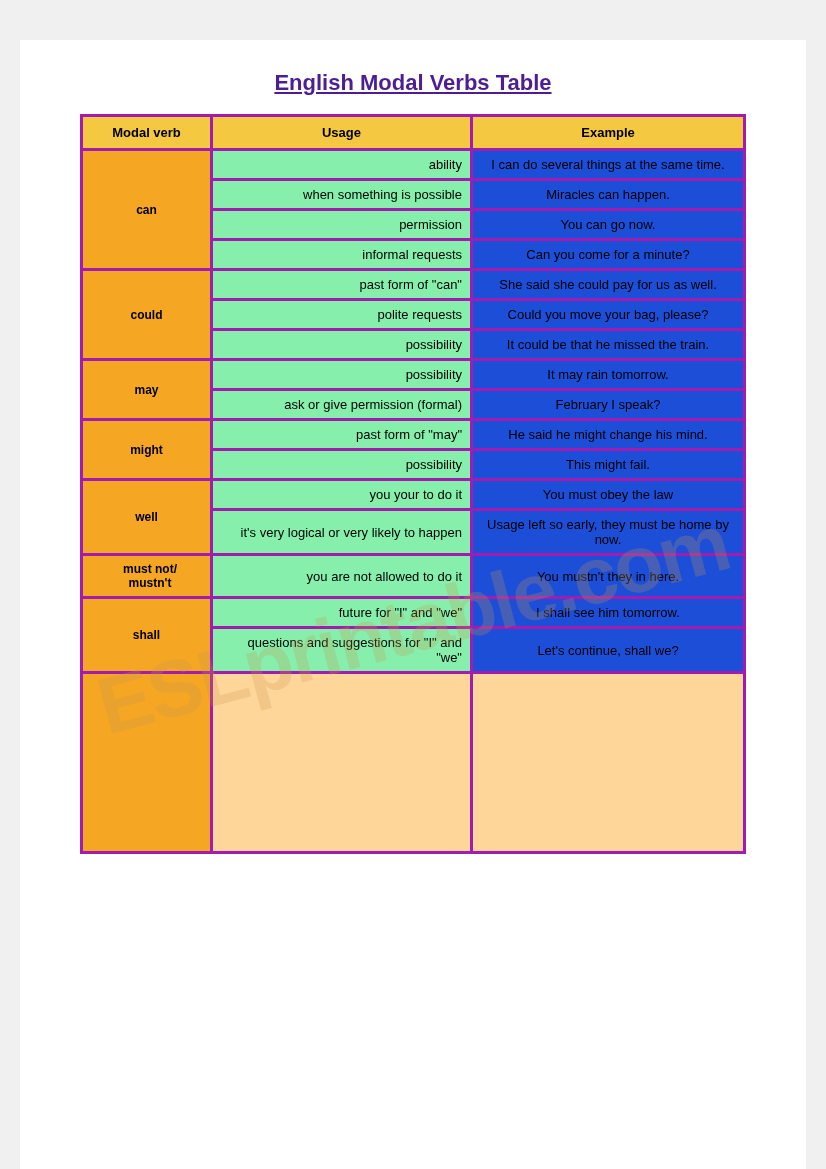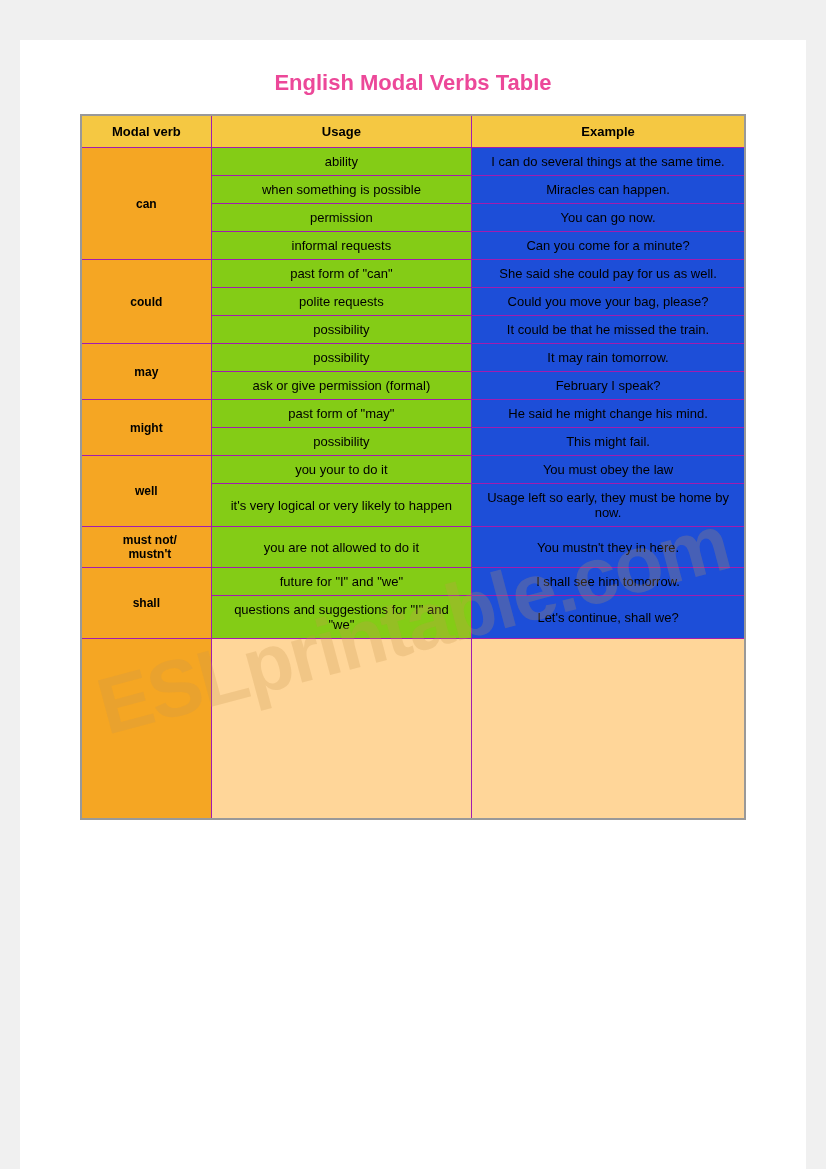--- a/index.html
+++ b/index.html
@@ -16,29 +16,30 @@
       width: 826px;
       min-height: 1169px;
       padding: 30px 60px 40px 60px;
       position: relative;
     }
     h1 {
       text-align: center;
       font-size: 22px;
       font-weight: bold;
       margin-bottom: 18px;
-      color: #ec4899;
+      color: #4c1d95;
+      text-decoration: underline;
     }
     table {
       border-collapse: collapse;
       width: 100%;
       border: 2px solid #999;
     }
     th, td {
-      border: 1px solid #a21caf;
+      border: 3px solid #a21caf;
       text-align: center;
       vertical-align: middle;
       padding: 6px 8px;
       font-size: 13px;
     }
     thead th {
       background-color: #f5c842;
       font-weight: bold;
       font-size: 13px;
       padding: 8px;
@@ -52,21 +53,22 @@
     }
     
     .col-usage {
       width: 200px;
     }
     
     .col-example {
       width: 210px;
     }
     .row-lightyellow-usage {
-      background-color: #84cc16;
+      background-color: #86efac;
+      text-align: right;
     }
     .row-yellow-example {
       background-color: #1d4ed8;
     }
     
     .watermark {
       position: absolute;
       top: 50%;
       left: 50%;
       transform: translate(-50%, -50%) rotate(-15deg);

